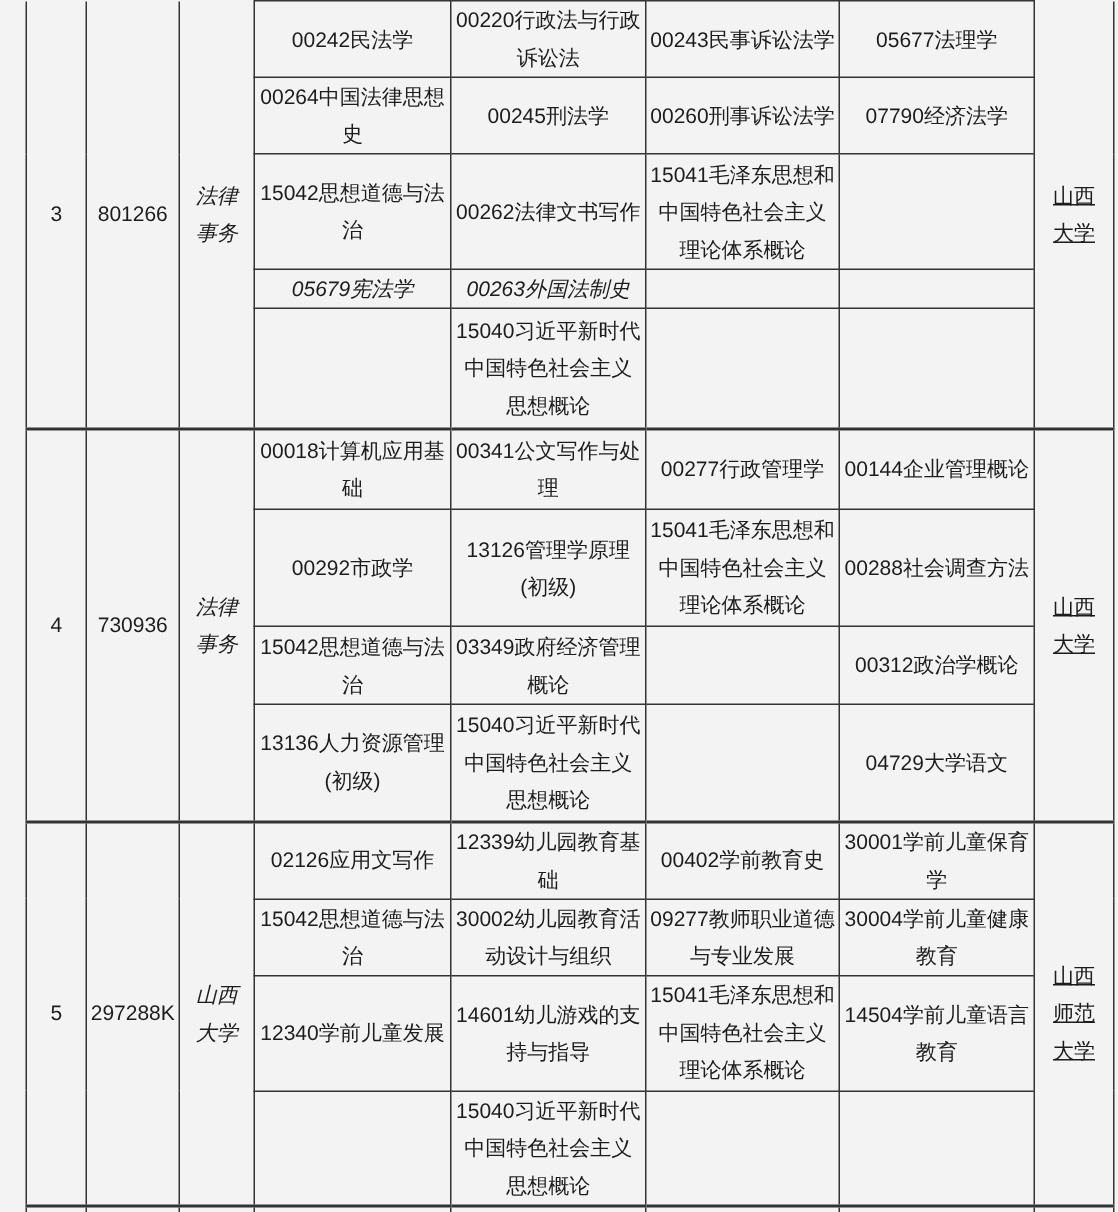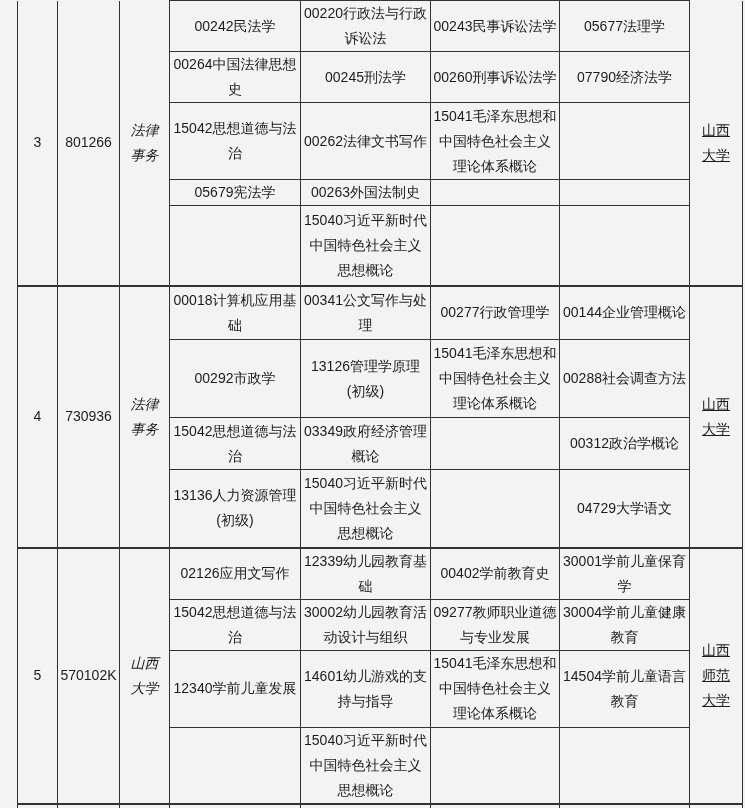--- a/index.html
+++ b/index.html
@@ -33,21 +33,21 @@
   }
   td.num, td.code { padding: 0 1px; }
   td.major { padding: 0 8px; font-style: italic; }
   td.univ  { padding: 15px 9px; text-decoration: underline; }
   tr.h51 { height: 51px; }
   tr.h54 { height: 54px; }
   tr.h52 { height: 52px; }
   tr.h77 { height: 77px; }
   tr.h78 { height: 78px; }
   tr.h80 { height: 80px; }
-  tr.h24 { height: 24px; }
+  tr.h24 { height: 24px; font-style: italic; }
   tr.h40 { height: 40px; }
   
   tr.bt td { border-top: 2px solid #333; }
   
   td.nt { border-top: none; }
 </style>
 </head>
 <body>
 
 <div class="viewport">
@@ -127,21 +127,21 @@
         <td class="course">13136人力资源管理 (初级)</td>
         <td class="course">15040习近平新时代中国特色社会主义思想概论</td>
         <td class="course"></td>
         <td class="course">04729大学语文</td>
       </tr>
     </tbody>
 
     <tbody>
       <tr class="h51 bt">
         <td class="num" rowspan="4">5</td>
-        <td class="code" rowspan="4">570102K</td>
+        <td class="code" rowspan="4">297288K</td>
         <td class="major" rowspan="4">山西大学</td>
         <td class="course">02126应用文写作</td>
         <td class="course">12339幼儿园教育基础</td>
         <td class="course">00402学前教育史</td>
         <td class="course">30001学前儿童保育学</td>
         <td class="univ" rowspan="4">山西师范大学</td>
       </tr>
       <tr class="h51">
         <td class="course">15042思想道德与法治</td>
         <td class="course">30002幼儿园教育活动设计与组织</td>

